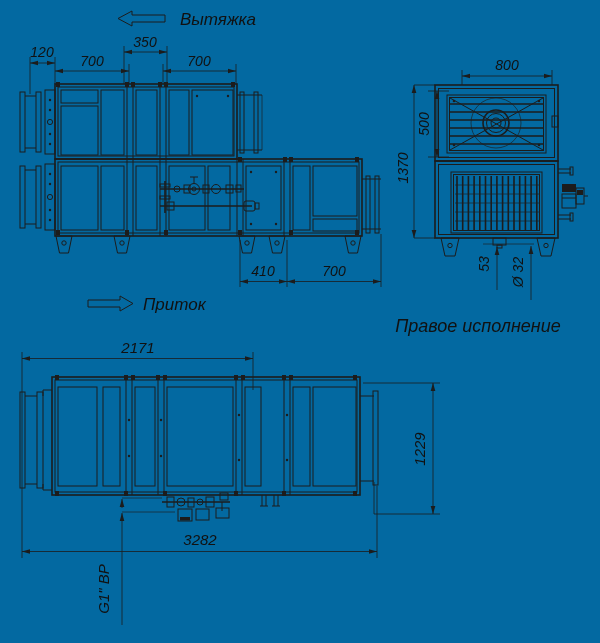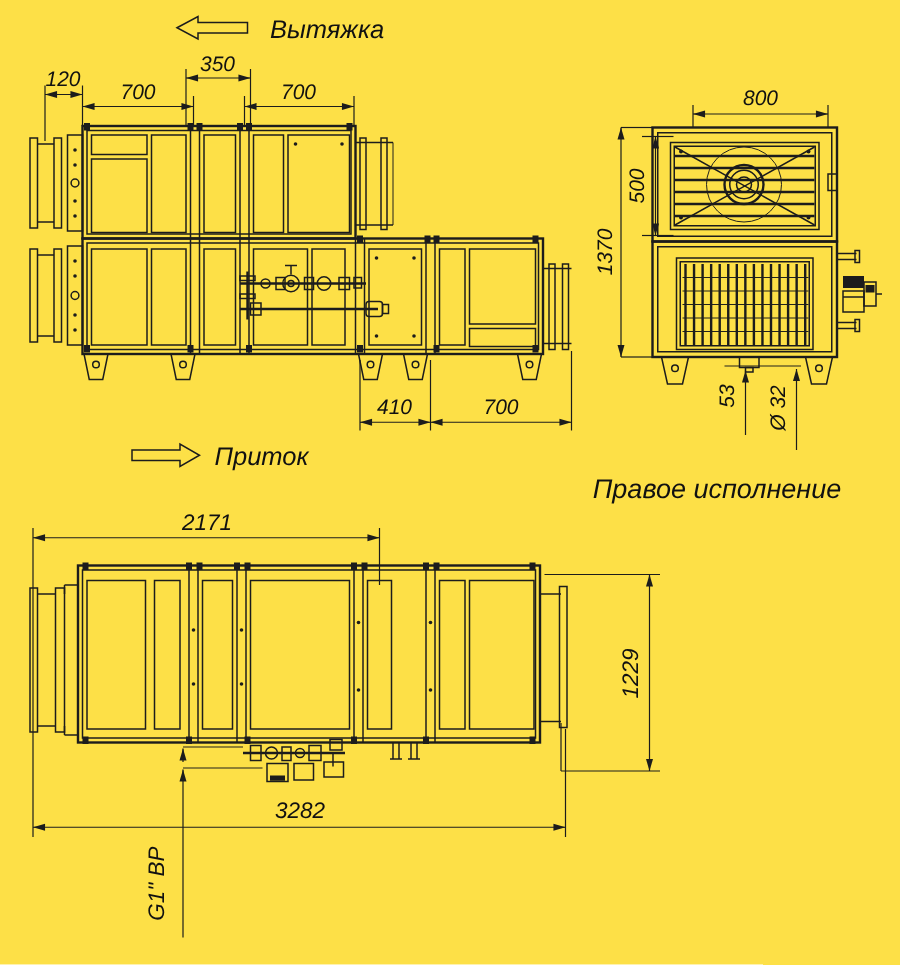--- a/index.html
+++ b/index.html
@@ -1,16 +1,16 @@
 <!DOCTYPE html>
 <html><head>
 <meta charset="utf-8">
 <style>
   html,body{margin:0;padding:0;background:#fff;}
-  .stage{position:relative;width:600px;height:643px;background:#fde047;overflow:hidden;
+  .stage{position:relative;width:600px;height:643px;background:#0369a1;overflow:hidden;
          font-family:"Liberation Sans",sans-serif;}
   svg{display:block}
   .ln{fill:none;stroke:#1c1c1c;stroke-width:1;}
   .ln2{fill:none;stroke:#1c1c1c;stroke-width:1.6;}
   .thin{fill:none;stroke:#1c1c1c;stroke-width:0.65;}
   .dim{fill:none;stroke:#1c1c1c;stroke-width:0.8;}
   .blk{fill:#1c1c1c;stroke:none;}
   .dt{font:italic 14px "Liberation Sans",sans-serif;fill:#111;}
   .dt2{font:italic 15px "Liberation Sans",sans-serif;fill:#111;}
   .lbl{font:italic 17px "Liberation Sans",sans-serif;fill:#111;}

